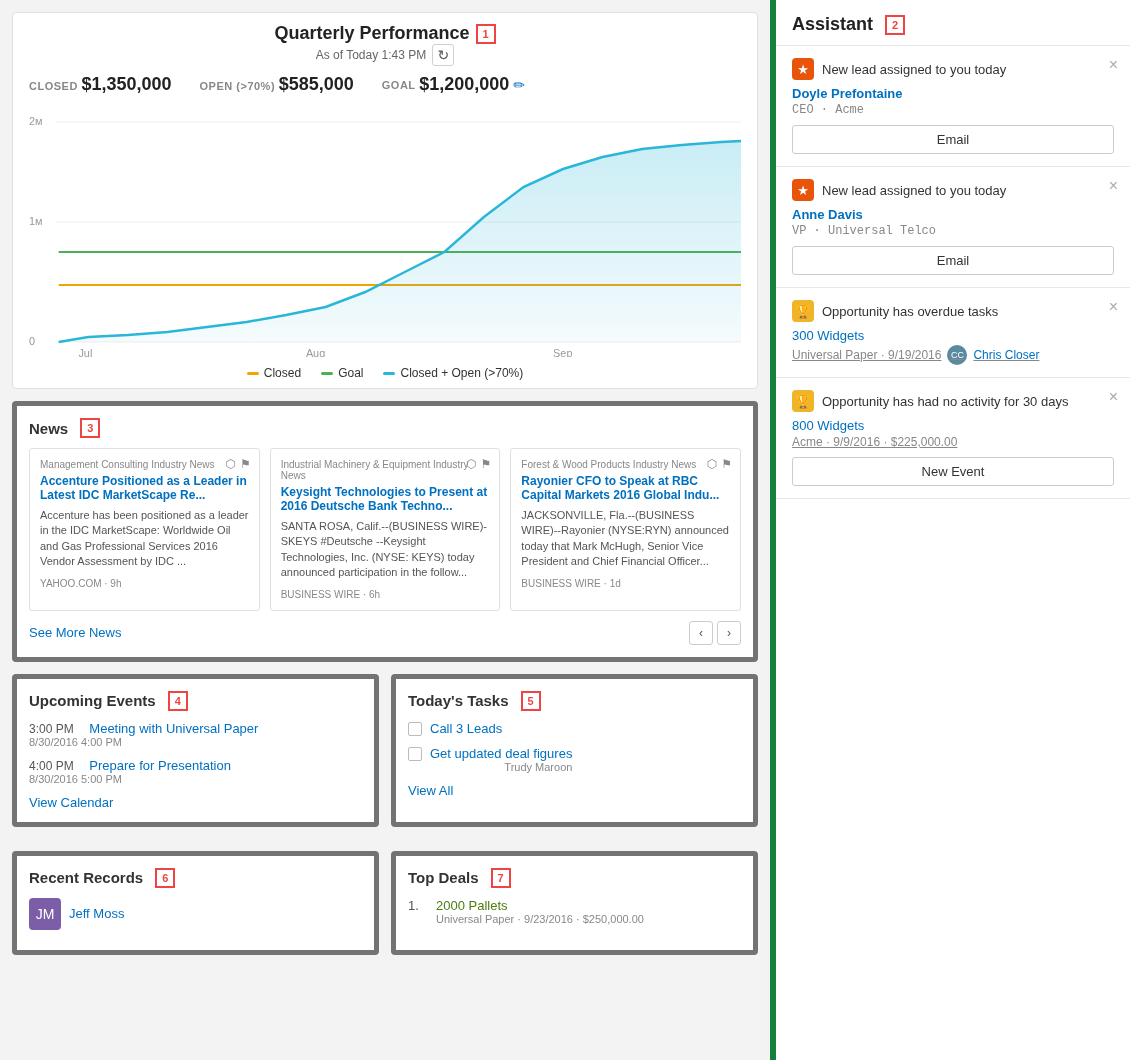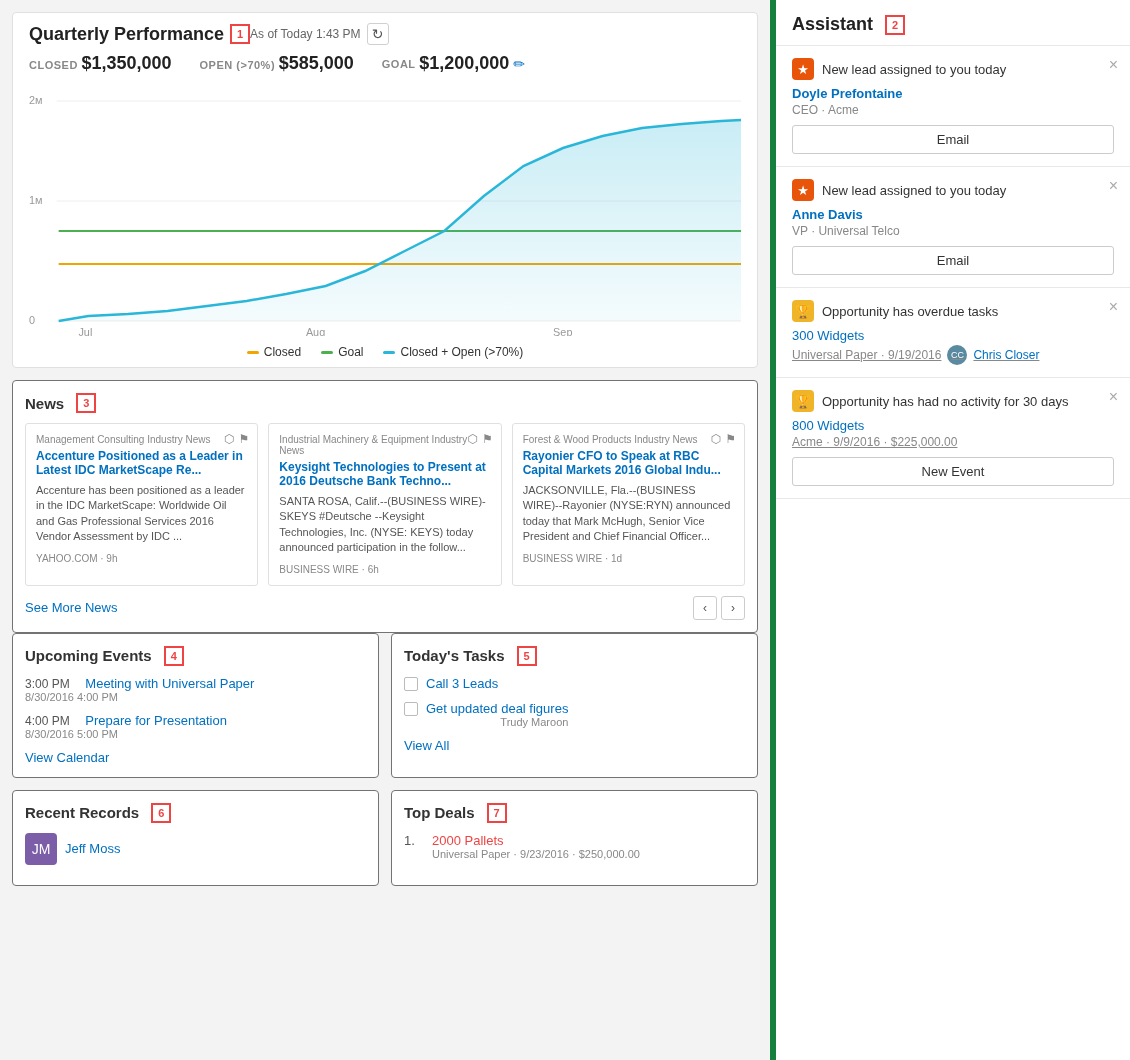--- a/index.html
+++ b/index.html
@@ -7,40 +7,40 @@
 
     .layout { display: flex; width: 1130px; min-height: 1060px; }
 
     
     .left-panel { flex: 1; padding: 12px; overflow: hidden; }
 
     
     .right-panel { width: 360px; background: #fff; border-left: 6px solid #15803d; padding: 0; }
 
     
-    .perf-header { display: flex; align-items: center; justify-content: flex-start; margin-bottom: 8px; }
+    .perf-header { display: flex; align-items: center; justify-content: center; margin-bottom: 8px; flex-direction: column; }
     .perf-title { font-size: 18px; font-weight: 600; color: #222; }
     .perf-timestamp { font-size: 12px; color: #666; display: flex; align-items: center; gap: 6px; }
     .refresh-icon { width: 22px; height: 22px; border: 1px solid #d0d0d0; border-radius: 3px; display: inline-flex; align-items: center; justify-content: center; cursor: pointer; font-size: 14px; color: #555; background: #fff; }
 
     .perf-stats { display: flex; gap: 28px; margin-bottom: 2px; font-size: 13px; }
     .stat-label { color: #888; font-size: 11px; font-weight: 600; letter-spacing: 0.5px; }
     .stat-value { font-size: 18px; font-weight: 700; color: #222; }
     .edit-icon { color: #0070c0; cursor: pointer; font-size: 14px; margin-left: 4px; }
 
     
     .chart-container { background: #fff; border: 1px solid #e0e0e0; border-radius: 4px; padding: 10px 16px 8px; margin-bottom: 12px; position: relative; }
     .chart-svg { width: 100%; height: 260px; }
 
     .chart-legend { display: flex; gap: 20px; justify-content: center; font-size: 12px; margin-top: 6px; align-items: center; }
     .legend-item { display: flex; align-items: center; gap: 5px; }
     .legend-dot { width: 12px; height: 3px; border-radius: 2px; }
 
     
-    .section-card { background: #fff; border: 1px solid #737373; border-radius: 4px; padding: 12px; }
+    .section-card { background: #fff; border: 5px solid #737373; border-radius: 4px; padding: 12px; margin-bottom: 12px; }
     .section-title { font-size: 15px; font-weight: 600; color: #333; margin-bottom: 10px; display: flex; align-items: center; gap: 6px; }
 
     .news-grid { display: grid; grid-template-columns: 1fr 1fr 1fr; gap: 10px; }
     .news-card { border: 1px solid #e0e0e0; border-radius: 3px; padding: 10px; font-size: 12px; position: relative; }
     .news-source-tag { font-size: 10px; color: #888; margin-bottom: 4px; }
     .news-card-actions { position: absolute; top: 8px; right: 8px; display: flex; gap: 4px; }
     .news-card-icon { font-size: 12px; color: #888; cursor: pointer; }
     .news-headline { font-weight: 700; color: #0070c0; font-size: 12px; margin-bottom: 6px; cursor: pointer; }
     .news-snippet { font-size: 11px; color: #555; line-height: 1.4; margin-bottom: 8px; }
     .news-footer { font-size: 10px; color: #888; margin-top: 8px; }
@@ -60,39 +60,39 @@
 
     .view-link { color: #0070c0; font-size: 13px; cursor: pointer; margin-top: 8px; display: block; }
 
     .task-row { display: flex; align-items: flex-start; gap: 8px; margin-bottom: 10px; }
     .task-checkbox { width: 14px; height: 14px; border: 1px solid #bbb; border-radius: 2px; flex-shrink: 0; margin-top: 1px; cursor: pointer; background: #fff; }
     .task-name { color: #0070c0; cursor: pointer; font-size: 13px; }
     .task-person { font-size: 11px; color: #888; text-align: right; }
 
     .deal-row { display: flex; align-items: flex-start; gap: 8px; margin-bottom: 10px; }
     .deal-num { font-size: 13px; color: #555; min-width: 20px; }
-    .deal-name { color: #ef4444; cursor: pointer; font-size: 13px; }
+    .deal-name { color: #4d7c0f; cursor: pointer; font-size: 13px; }
     .deal-sub { font-size: 11px; color: #888; }
 
     
     .record-row { display: flex; align-items: center; gap: 8px; margin-bottom: 8px; }
     .record-avatar { width: 32px; height: 32px; background: #7b5ea7; border-radius: 4px; display: flex; align-items: center; justify-content: center; color: #fff; font-size: 14px; flex-shrink: 0; }
     .record-name { color: #0070c0; cursor: pointer; font-size: 13px; }
 
     
     .assistant-header { padding: 14px 16px 10px; font-size: 18px; font-weight: 600; color: #222; display: flex; align-items: center; gap: 6px; border-bottom: 1px solid #e8e8e8; }
 
     .assistant-card { border-bottom: 1px solid #e8e8e8; padding: 12px 16px; position: relative; }
     .close-btn { position: absolute; top: 10px; right: 12px; font-size: 16px; color: #aaa; cursor: pointer; background: none; border: none; }
     .assistant-card-header { display: flex; align-items: center; gap: 8px; margin-bottom: 6px; }
     .star-badge { width: 22px; height: 22px; background: #e8540a; border-radius: 4px; display: flex; align-items: center; justify-content: center; color: #fff; font-size: 13px; flex-shrink: 0; }
     .trophy-badge { width: 22px; height: 22px; background: #f0b429; border-radius: 4px; display: flex; align-items: center; justify-content: center; color: #fff; font-size: 13px; flex-shrink: 0; }
     .assistant-card-title { font-size: 13px; color: #333; font-weight: 500; }
     .assistant-person-name { color: #0070c0; font-size: 13px; cursor: pointer; font-weight: 600; margin-bottom: 2px; }
-    .assistant-person-role { font-size: 12px; color: #888; margin-bottom: 8px; }
+    .assistant-person-role { font-size: 12px; color: #888; margin-bottom: 8px; font-family: Liberation Mono, monospace; }
     .assistant-action-btn { display: block; width: 100%; padding: 6px; border: 1px solid #ccc; border-radius: 3px; background: #fff; color: #333; font-size: 13px; cursor: pointer; text-align: center; margin-top: 4px; }
 
     .opportunity-name { color: #0070c0; font-size: 13px; cursor: pointer; font-weight: 500; margin-bottom: 2px; }
     .opportunity-sub { font-size: 12px; color: #888; display: flex; align-items: center; gap: 6px; text-decoration: underline; }
     .opp-avatar { width: 20px; height: 20px; border-radius: 50%; background: #5a8a9f; display: inline-flex; align-items: center; justify-content: center; color: #fff; font-size: 9px; }
 
     .event-btn { display: block; width: 100%; padding: 6px; border: 1px solid #ccc; border-radius: 3px; background: #fff; color: #333; font-size: 13px; cursor: pointer; text-align: center; margin-top: 8px; }
 
     
     .num-badge { display: inline-flex; align-items: center; justify-content: center; width: 20px; height: 20px; border: 2px solid #e44; color: #e44; font-size: 11px; font-weight: 700; margin-left: 6px; }

